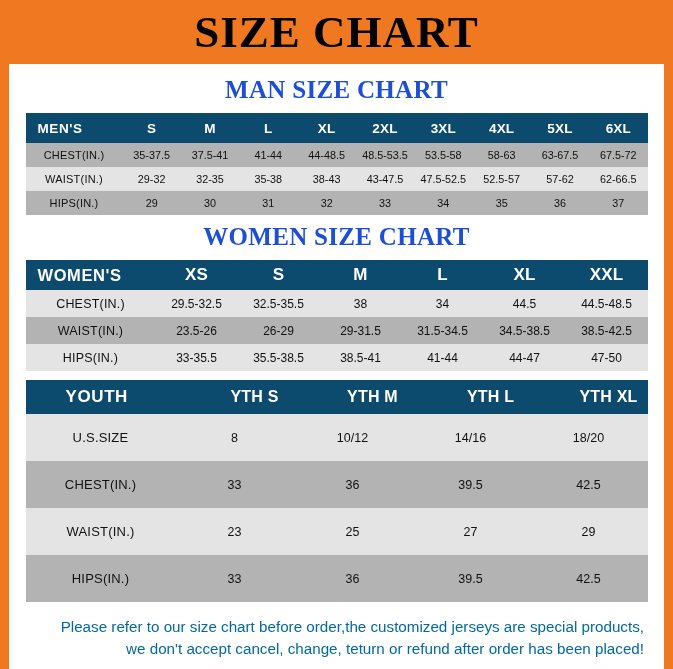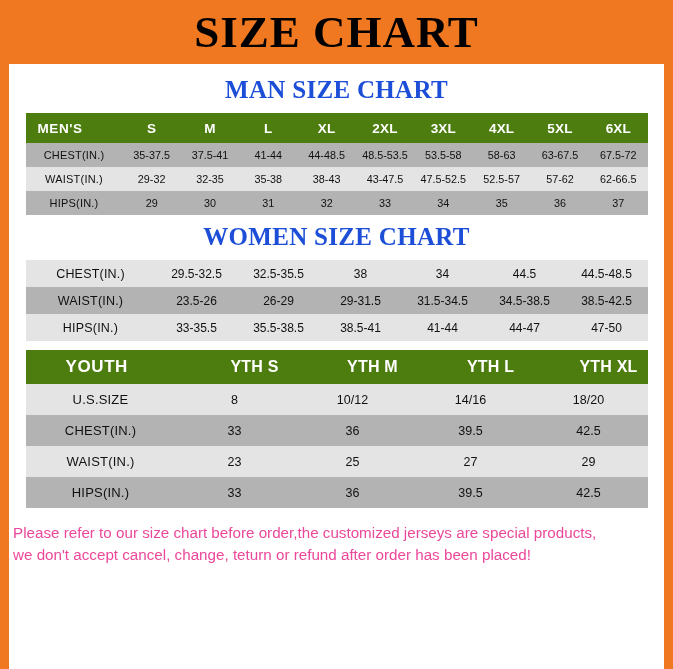--- a/index.html
+++ b/index.html
@@ -56,21 +56,21 @@
     width: 622px;
     margin: 9px auto 0 auto;
     table-layout: fixed;
   }
   table td, table th {
     padding: 0;
     text-align: center;
     vertical-align: middle;
   }
   .hdr-row {
-    background: #4d7c0f;
+    background: #0c4a6e;
     color: #ffffff;
   }
   .hdr-row td {
     font-weight: bold;
     font-size: 14.5px;
     height: 30px;
     letter-spacing: 0.2px;
   }
   .hdr-row td.label {
     text-align: left;
@@ -102,30 +102,30 @@
   .women-table .hdr-row td { font-size: 17px; }
   .women-table .hdr-row td.label { font-size: 16.5px; }
   .women-table .row td { font-size: 12px; }
   .women-table .row td.label { font-size: 12.5px; }
   .women-table .row td { height: 27px; }
 
   
   .youth-table col.c0 { width: 150px; }
   .youth-table .hdr-row td { font-size: 16px; height: 34px; padding-left: 40px; }
   .youth-table .hdr-row td.label { font-size: 17px; }
-  .youth-table .row td { font-size: 12.5px; height: 31px; text-align: center; }
+  .youth-table .row td { font-size: 12.5px; height: 47px; text-align: center; }
   .youth-table .row td.label { font-size: 13px; }
 
   .footer {
     margin-top: 14px;
-    text-align: left;
-    color: #ec4899;
+    text-align: right;
+    color: #0369a1;
     font-size: 15.2px;
     line-height: 1.45;
-    padding: 0 4px;
+    padding: 0 20px;
   }
   .footer div { white-space: nowrap; }
 </style>
 </head>
 <body>
 
 <div class="page">
 
   <div class="banner">
     <div class="banner-title">SIZE CHART</div>
@@ -202,20 +202,29 @@
     <colgroup>
       <col class="c0">
         <col>
         <col>
         <col>
         <col>
         <col>
         <col>
     </colgroup>
     <tbody>
+      <tr class="hdr-row">
+        <td class="label">WOMEN'S</td>
+        <td>XS</td>
+        <td>S</td>
+        <td>M</td>
+        <td>L</td>
+        <td>XL</td>
+        <td>XXL</td>
+      </tr>
       <tr class="row row-light">
         <td class="label">CHEST(IN.)</td>
         <td>29.5-32.5</td>
         <td>32.5-35.5</td>
         <td>38</td>
         <td>34</td>
         <td>44.5</td>
         <td>44.5-48.5</td>
       </tr>
       <tr class="row row-dark">

